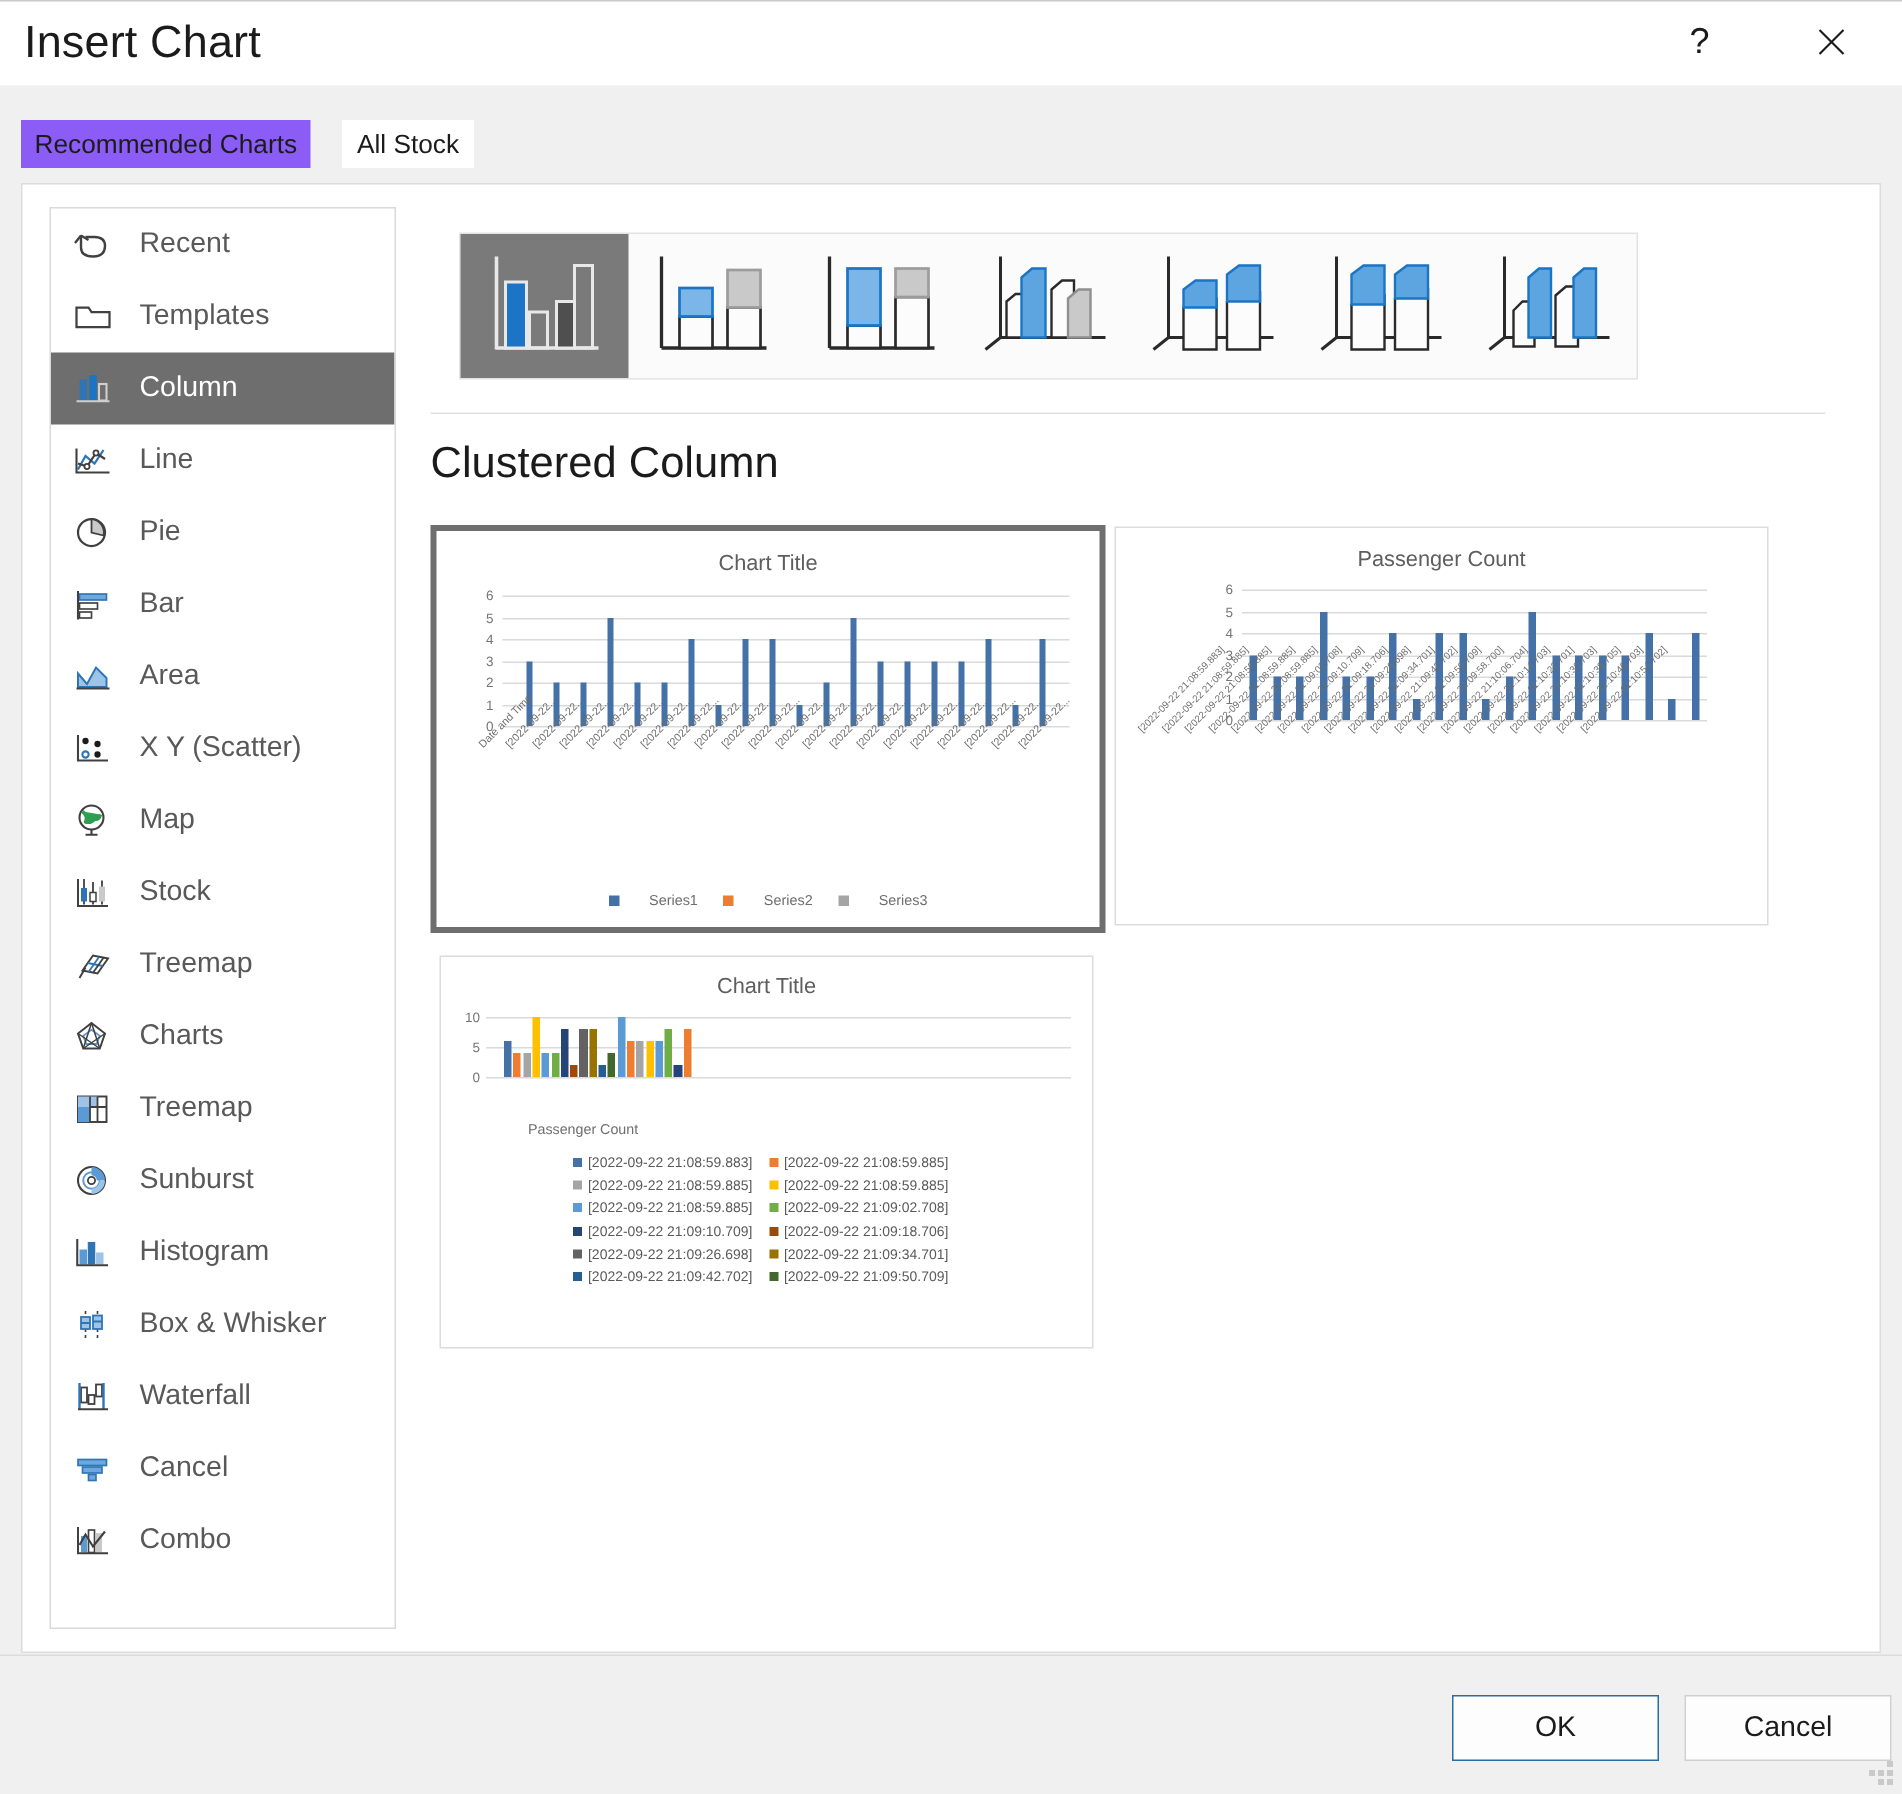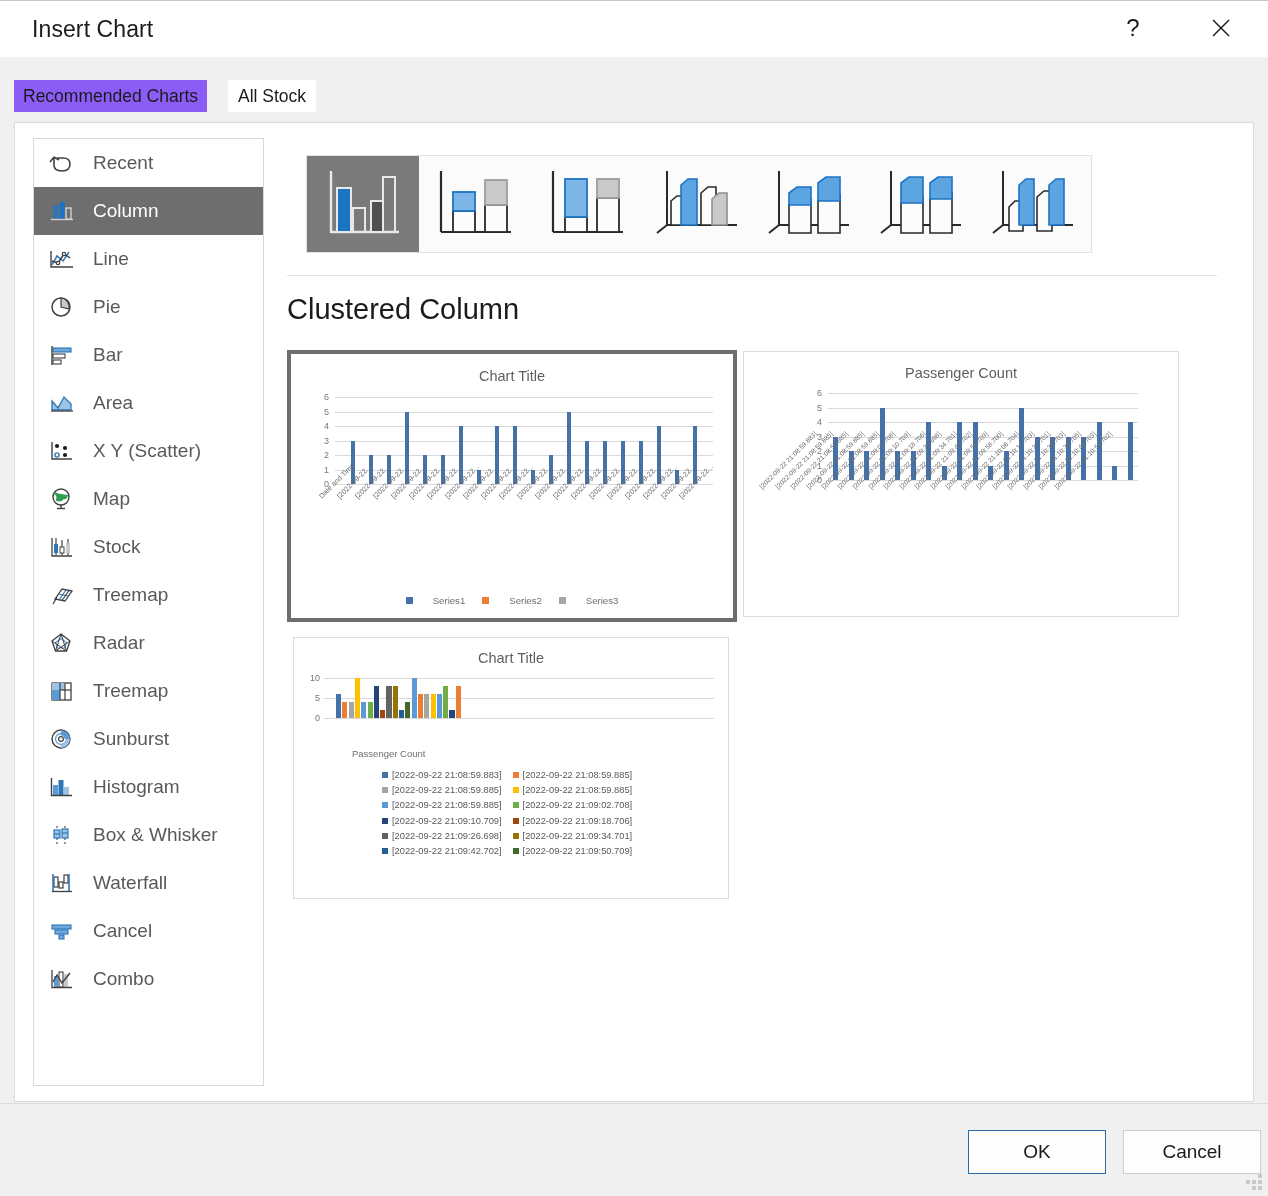--- a/index.html
+++ b/index.html
@@ -13,21 +13,21 @@
   }
 
   
   #titlebar {
     position:absolute; left:0; top:0; width:1268px; height:57px;
     background:#ffffff;
     border-top:1px solid #c8c8c8;
     display:flex; align-items:center;
   }
   #title-text {
-    margin-left:32px; font-size:23px; color:#1b1b1b;
+    margin-left:16px; font-size:30px; color:#1b1b1b;
     letter-spacing:.1px;
   }
   .tb-btn {
     position:absolute; top:6px; width:46px; height:44px;
     display:flex; align-items:center; justify-content:center;
     color:#1b1b1b; cursor:default;
   }
   #help-button { right:112px; font-size:24px; }
   #close-button { right:24px; }
   #close-button svg { display:block; }
@@ -214,20 +214,28 @@
     <div class="side-item">
       <span class="s-ico">
         <svg width="28" height="24" viewBox="0 0 28 24">
           <path d="M6 6 L6 14 Q6 20 14 20 Q22 20 22 13 Q22 7 15 7 L9 7" fill="none" stroke="#404040" stroke-width="1.6"></path>
           <path d="M6 6 L2 11 M6 6 L11 9" fill="none" stroke="#404040" stroke-width="1.6"></path>
         </svg>
       </span>
       <span class="s-lbl">Recent</span>
     </div>
 
+    <div class="side-item">
+      <span class="s-ico">
+        <svg width="28" height="24" viewBox="0 0 28 24">
+          <path d="M3 6 L11 6 L13 9 L25 9 L25 19 L3 19 Z" fill="#fff" stroke="#404040" stroke-width="1.5"></path>
+        </svg>
+      </span>
+      <span class="s-lbl">Templates</span>
+    </div>
 
     <div class="side-item selected">
       <span class="s-ico">
         <svg width="28" height="24" viewBox="0 0 28 24">
           <rect x="5" y="6" width="5" height="14" fill="#2e75b6"></rect>
           <rect x="11.5" y="3" width="5" height="17" fill="#1b74c4"></rect>
           <rect x="18" y="9" width="5" height="11" fill="none" stroke="#cfcfcf" stroke-width="1.4"></rect>
           <line x1="3" y1="20.5" x2="25" y2="20.5" stroke="#cfcfcf" stroke-width="1.4"></line>
         </svg>
       </span>
@@ -336,21 +344,21 @@
       <span class="s-ico">
         <svg width="28" height="24" viewBox="0 0 28 24">
           <polygon points="13,3 22,10 18.5,20 7.5,20 4,10" fill="none" stroke="#404040" stroke-width="1.3"></polygon>
           <polygon points="13,7.5 18.5,11.5 16.5,17 9.5,17 7.5,11.5" fill="none" stroke="#5b9bd5" stroke-width="1.2"></polygon>
           <line x1="13" y1="3" x2="18.5" y2="20" stroke="#404040" stroke-width="1"></line>
           <line x1="22" y1="10" x2="7.5" y2="20" stroke="#404040" stroke-width="1"></line>
           <line x1="4" y1="10" x2="18.5" y2="20" stroke="#404040" stroke-width="1"></line>
           <line x1="13" y1="3" x2="7.5" y2="20" stroke="#404040" stroke-width="1"></line>
         </svg>
       </span>
-      <span class="s-lbl">Radar</span>
+      <span class="s-lbl">Charts</span>
     </div>
 
     <div class="side-item">
       <span class="s-ico">
         <svg width="28" height="24" viewBox="0 0 28 24">
           <rect x="4" y="4" width="19" height="17" fill="#fff" stroke="#404040" stroke-width="1.3"></rect>
           <rect x="4" y="4" width="8" height="7" fill="#9dc3e6"></rect>
           <rect x="4" y="11" width="8" height="10" fill="#5b9bd5"></rect>
           <rect x="12" y="4" width="5" height="7" fill="#9dc3e6"></rect>
           <line x1="12" y1="4" x2="12" y2="21" stroke="#404040" stroke-width="1.2"></line>

